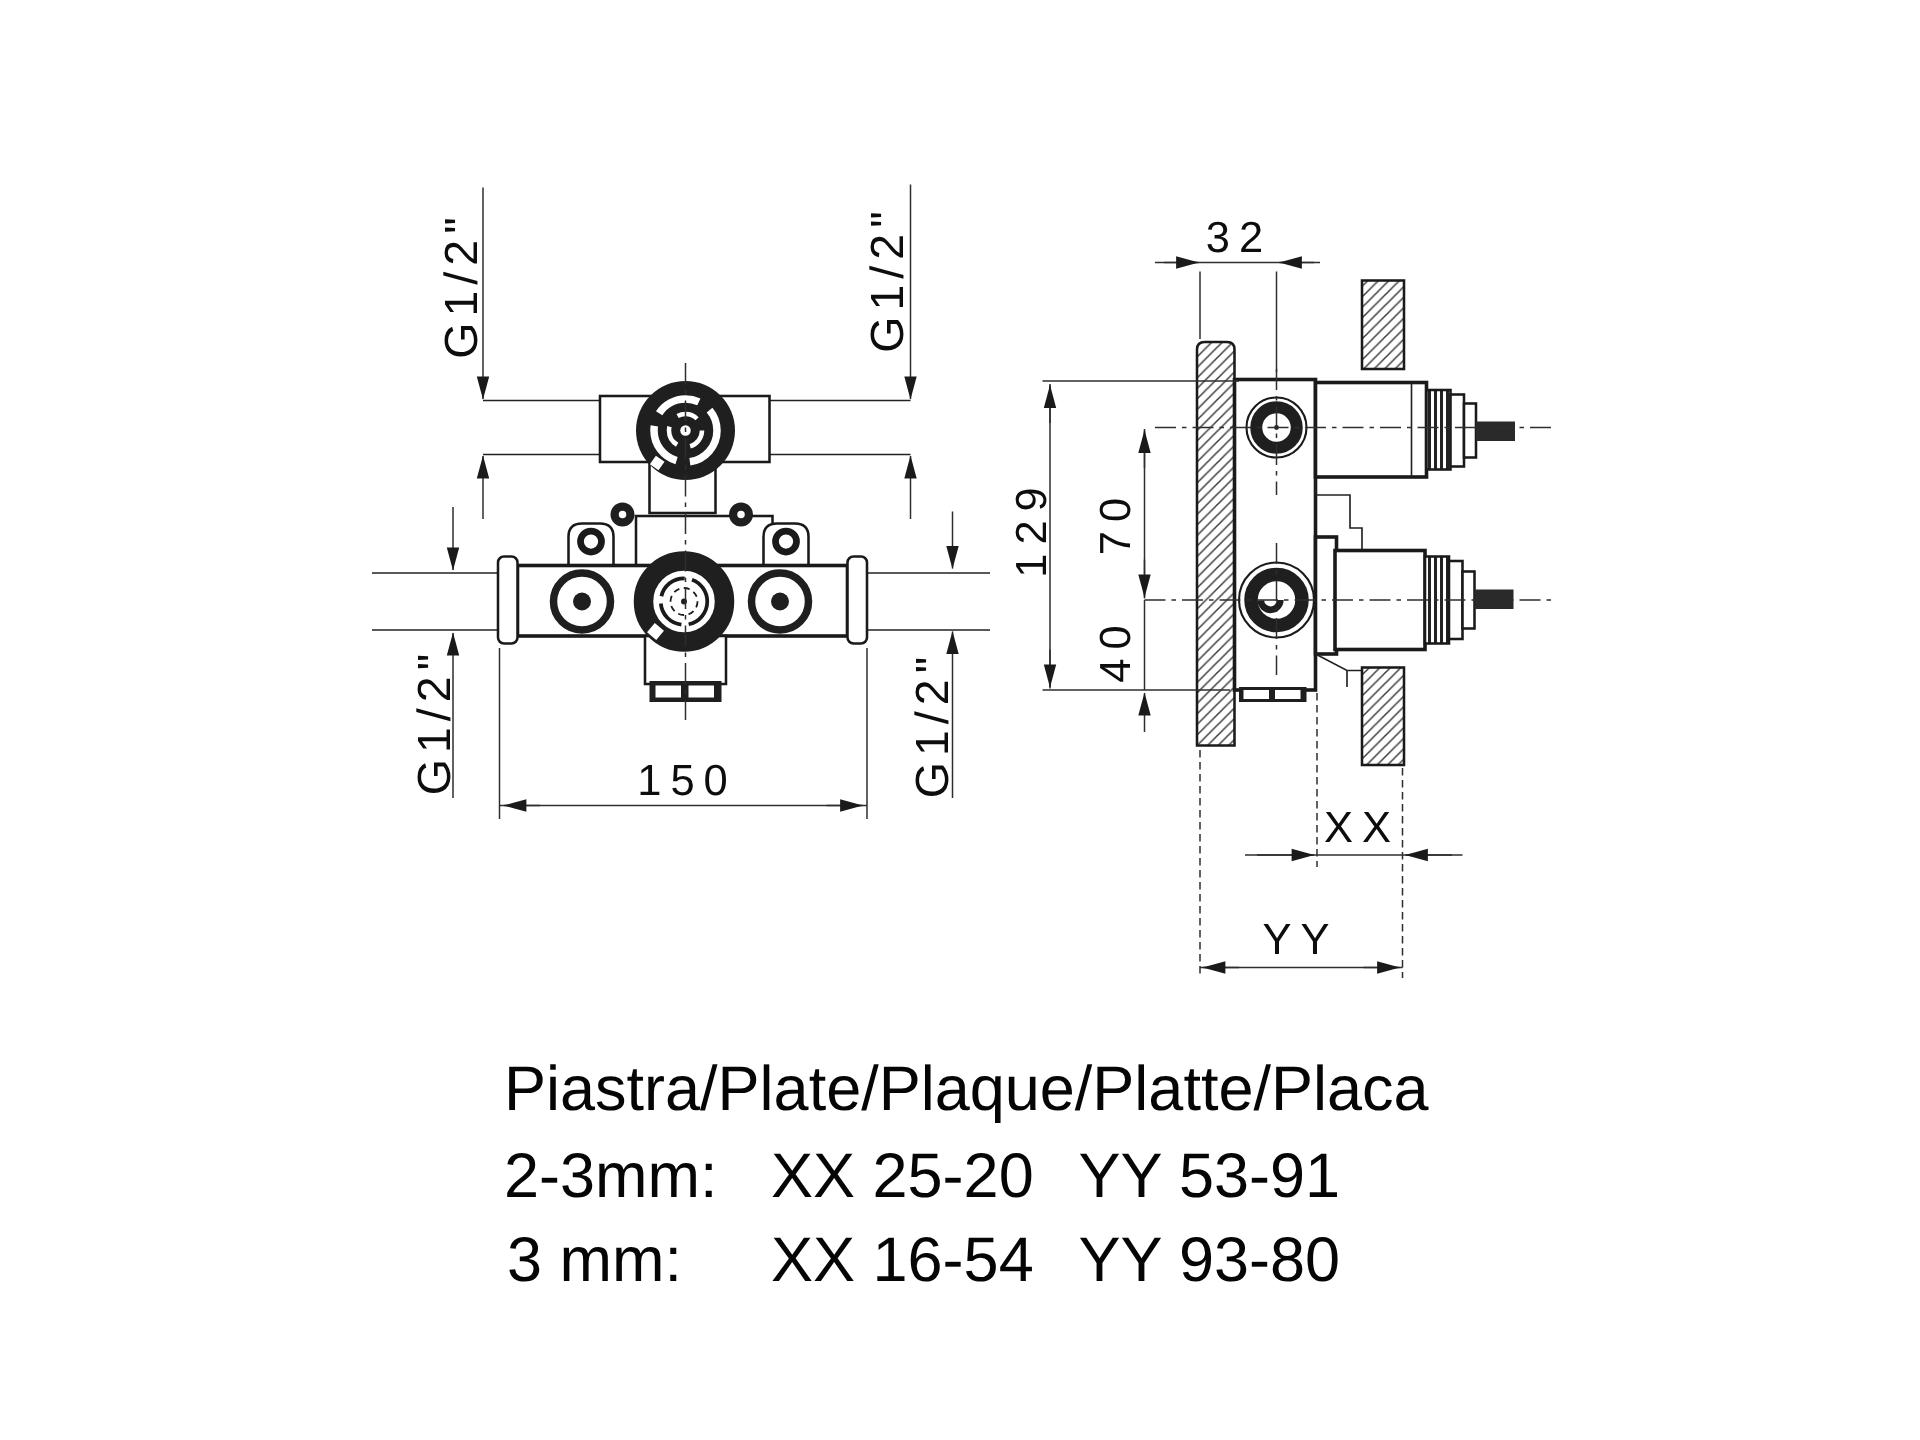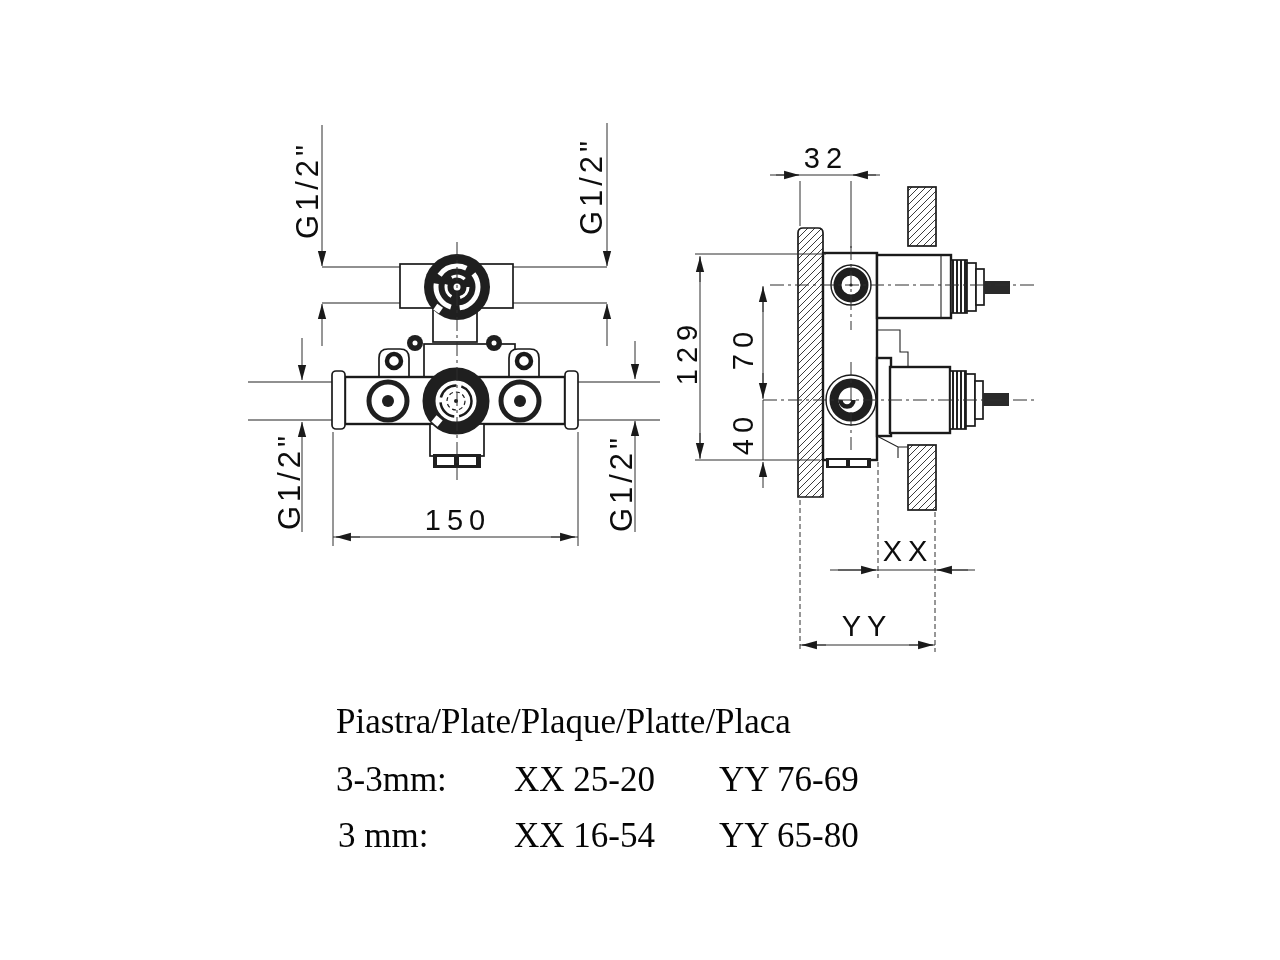--- a/index.html
+++ b/index.html
@@ -16,22 +16,22 @@
   .cl{fill:none;stroke:#2e2e2e;stroke-width:1;stroke-dasharray:14 4 3 4;}
   .dark{fill:#1f1f1f;stroke:none;}
   .hatched{fill:url(#hatch);stroke:#1a1a1a;stroke-width:1.7;}
 
   text.dim-label{font-size:29px;fill:#0d0d0d;letter-spacing:6px;
                  font-family:"Liberation Sans",sans-serif;}
   text.thread-label{font-size:31px;fill:#0d0d0d;letter-spacing:4px;
                  font-family:"Liberation Sans",sans-serif;}
 
   
-  .note-line{position:absolute;font-size:35px;color:#050505;white-space:nowrap;
-             font-family:Liberation Serif, serif;}
+  .note-line{position:absolute;font-size:42px;color:#050505;white-space:nowrap;
+             font-family:Liberation Sans, sans-serif;}
 </style>
 </head>
 <body>
 
 <div class="stage">
 <svg width="1280" height="960" viewBox="0 0 1280 960">
   <defs>
     <marker id="arr" viewBox="0 0 12 8" refX="11.5" refY="4" markerWidth="16" markerHeight="10.7" orient="auto" markerUnits="userSpaceOnUse">
       <path d="M0.3,0.9 L11.7,4 L0.3,7.1 Z" fill="#1a1a1a"></path>
     </marker>
@@ -240,21 +240,21 @@
     <text class="dim-label" text-anchor="middle" x="753" y="348" transform="rotate(-90 753 348)">70</text>
     <text class="dim-label" text-anchor="middle" x="753" y="433" transform="rotate(-90 753 433)">40</text>
     <text class="dim-label" text-anchor="middle" x="908" y="561">XX</text>
     <text class="dim-label" text-anchor="middle" x="867" y="636">YY</text>
   </g>
 </svg>
 
 <div>
   <div class="note-line" style="left:336px;top:702px">Piastra/Plate/Plaque/Platte/Placa</div>
 
-  <div class="note-line" style="left:336px;top:760px">3-3mm:</div>
+  <div class="note-line" style="left:336px;top:760px">2-3mm:</div>
   <div class="note-line" style="left:514px;top:760px">XX 25-20</div>
-  <div class="note-line" style="left:719px;top:760px">YY 76-69</div>
+  <div class="note-line" style="left:719px;top:760px">YY 53-91</div>
 
   <div class="note-line" style="left:338px;top:816px">3 mm:</div>
   <div class="note-line" style="left:514px;top:816px">XX 16-54</div>
-  <div class="note-line" style="left:719px;top:816px">YY 65-80</div>
+  <div class="note-line" style="left:719px;top:816px">YY 93-80</div>
 </div>
 </div>
 
 </body></html>

